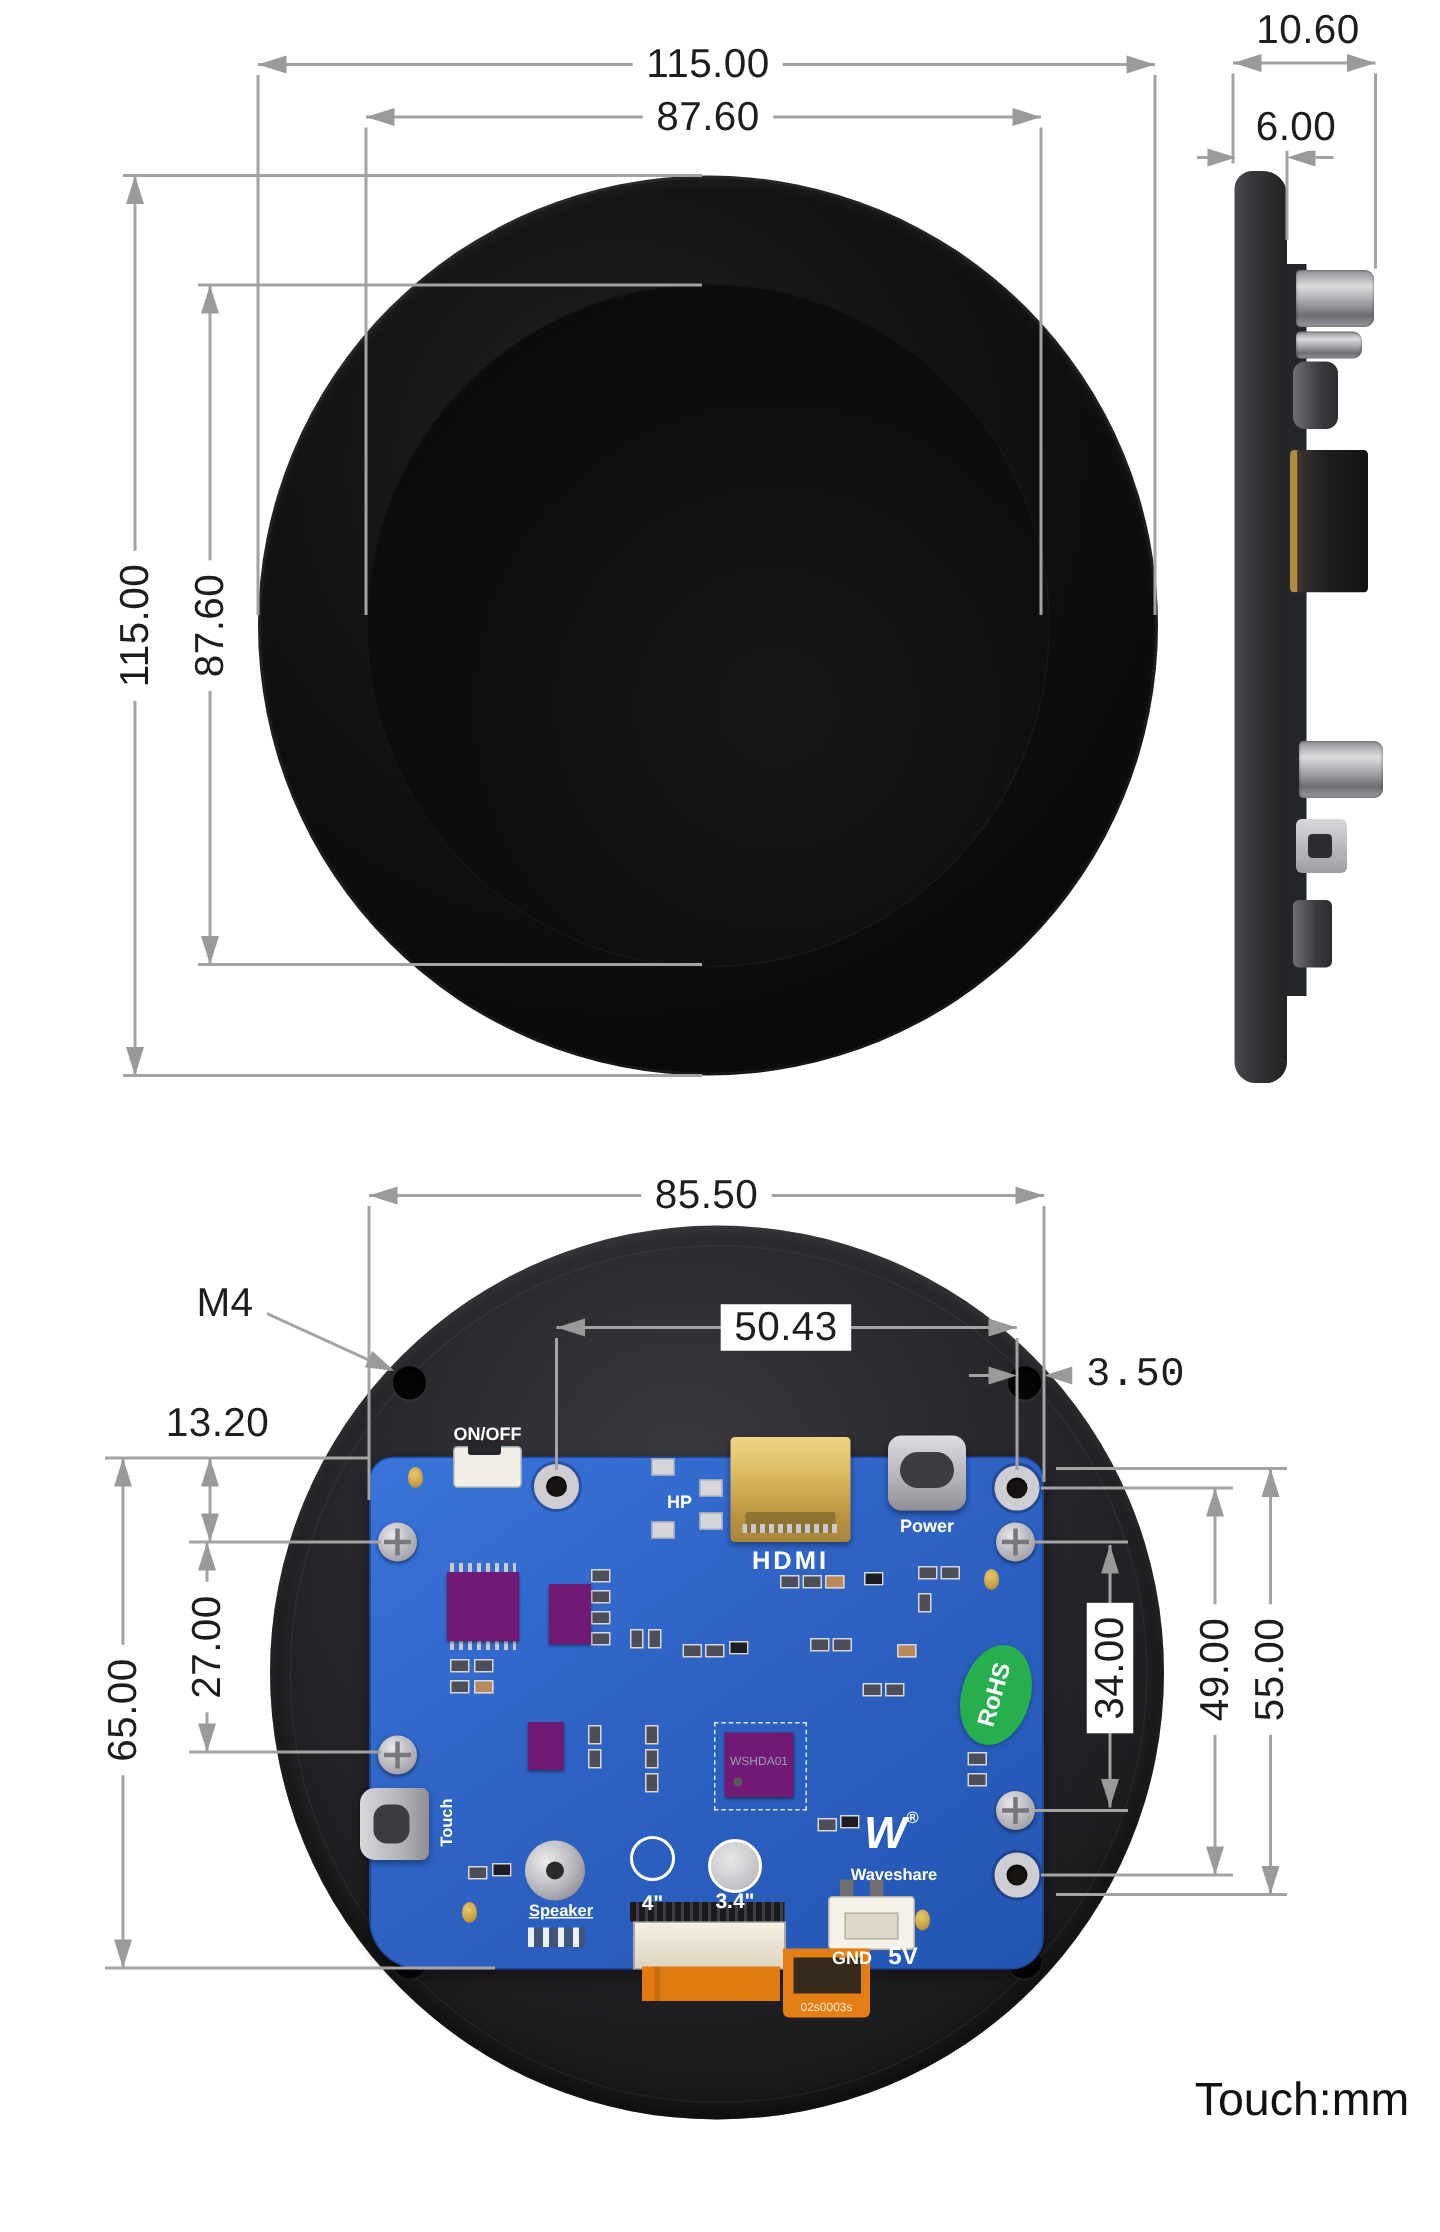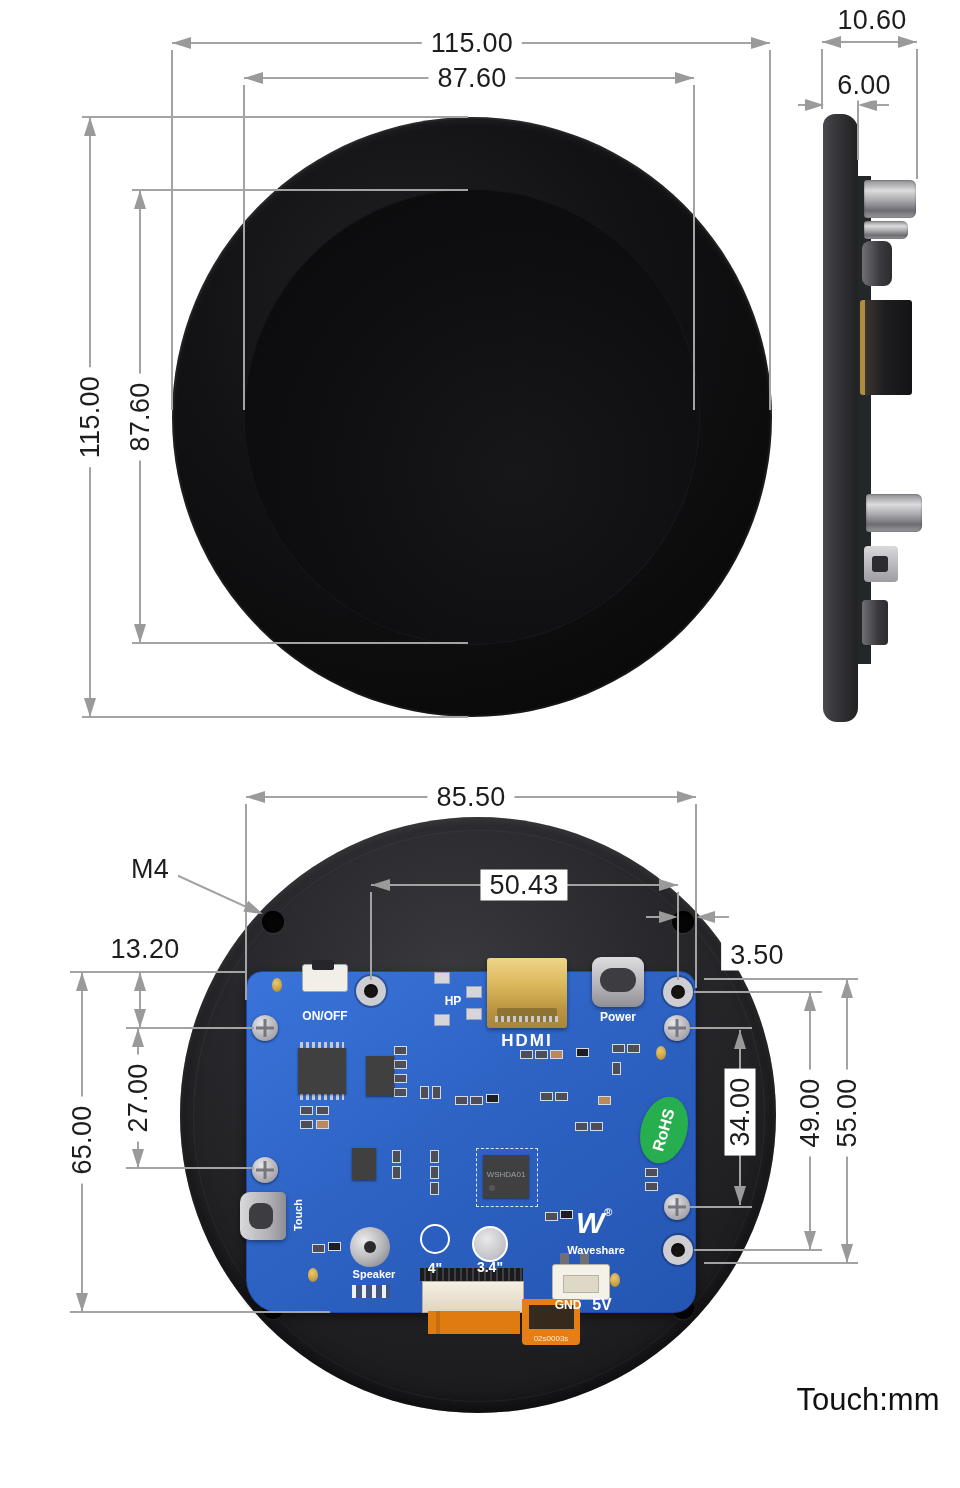--- a/index.html
+++ b/index.html
@@ -58,21 +58,21 @@
   .screw::after{width:3px;height:18px;transform:translate(-50%,-50%);}
   .silk{position:absolute;color:#fff;font-weight:bold;font-size:12px;transform:translate(-50%,-50%);
         white-space:nowrap;z-index:12;}
   .silk.vert{writing-mode:vertical-rl;transform:translate(-50%,-50%) rotate(180deg);}
   .smd{position:absolute;width:11px;height:7px;background:#4e4e58;border:1px solid #d3d9e6;z-index:8;}
   .smd.v{width:7px;height:11px;}
   .smd.tan{background:#b9895a;}
   .smd.blk{background:#1e1e22;}
   .gpad{position:absolute;width:10px;height:14px;border-radius:50%;z-index:8;
     background:radial-gradient(circle at 40% 35%, #e8c96e, #c49a3a 70%, #8a6d2c 100%);}
-  .ic{position:absolute;background:#404040;z-index:9;box-shadow:0 1px 2px rgba(0,0,0,.5);text-decoration:underline;}
+  .ic{position:absolute;background:#701a75;z-index:9;box-shadow:0 1px 2px rgba(0,0,0,.5);text-decoration:underline;}
   .pins-h{position:absolute;height:6px;z-index:8;
     background:repeating-linear-gradient(90deg,#c9c9ce 0 3px,rgba(0,0,0,0) 3px 6px);}
   .pad{position:absolute;width:14px;height:10px;background:#d6d6da;border:1px solid #9aa4c0;z-index:8;}
 </style>
 </head>
 <body>
 
 <div id="canvas">
 
   <div class="disc-outer"></div>
@@ -107,21 +107,21 @@
   <div class="ring" style="left:356px;top:976px;"></div>
   <div class="ring" style="left:663px;top:977px;"></div>
   <div class="ring" style="left:663px;top:1235px;"></div>
   <div class="screw" style="left:252px;top:1015px;"></div>
   <div class="screw" style="left:252px;top:1157px;"></div>
   <div class="screw" style="left:664px;top:1015px;"></div>
   <div class="screw" style="left:664px;top:1194px;"></div>
 
   <div class="abs" style="left:302px;top:964px;width:44px;height:26px;background:#f1efe8;border:1px solid #9aa;border-radius:3px;z-index:9;"></div>
   <div class="abs" style="left:312px;top:960px;width:22px;height:10px;background:#26262a;border-radius:2px;z-index:10;"></div>
-  <div class="silk" style="left:325px;top:1016px;">ON/OFF</div>
+  <div class="silk" style="left:325px;top:956px;">ON/OFF</div>
 
   <div class="pad" style="left:434px;top:972px;"></div>
   <div class="pad" style="left:434px;top:1014px;"></div>
   <div class="pad" style="left:466px;top:986px;"></div>
   <div class="pad" style="left:466px;top:1008px;"></div>
   <div class="silk" style="left:453px;top:1001px;">HP</div>
 
   <div class="abs" style="left:487px;top:958px;width:80px;height:70px;z-index:9;border-radius:3px;
        background:linear-gradient(180deg,#efd587 0%,#d9b65a 40%,#bb9340 75%,#a8853a 100%);box-shadow:0 2px 4px rgba(0,0,0,.4);">
     <div class="abs" style="left:10px;top:50px;width:60px;height:14px;background:#8f7330;border-radius:2px;"></div>
@@ -158,21 +158,21 @@
   <div class="abs" style="left:240px;top:1192px;width:46px;height:48px;z-index:9;border-radius:10px 5px 5px 10px;
        background:linear-gradient(90deg,#d9d9dc 0%,#b2b2b7 60%,#8e8e94 100%);box-shadow:0 2px 4px rgba(0,0,0,.4);">
     <div class="abs" style="left:9px;top:11px;width:24px;height:26px;background:#3c3c41;border-radius:9px;"></div>
   </div>
   <div class="silk vert" style="left:298px;top:1215px;font-size:11px;">Touch</div>
 
   <div class="abs" style="left:350px;top:1227px;width:40px;height:40px;border-radius:50%;z-index:9;
        background:radial-gradient(circle at 35% 35%, #ececee 0%, #b9b9bd 50%, #77777c 100%);">
     <div class="abs" style="left:14px;top:14px;width:12px;height:12px;border-radius:50%;background:#2b2b2e;"></div>
   </div>
-  <div class="silk" style="left:374px;top:1274px;font-size:11px;">Speaker</div>
+  <div class="silk" style="left:374px;top:1274px;font-size:11px;text-decoration:underline;">Speaker</div>
   <div class="abs" style="left:352px;top:1285px;width:38px;height:13px;z-index:8;
        background:repeating-linear-gradient(90deg,#eceff5 0 4px,#40557e 4px 10px);"></div>
 
   <div class="abs" style="left:420px;top:1224px;width:26px;height:26px;border:2px solid #fff;border-radius:50%;z-index:8;"></div>
   <div class="silk" style="left:435px;top:1268px;font-size:14px;">4"</div>
   <div class="abs" style="left:472px;top:1226px;width:32px;height:32px;border-radius:50%;z-index:8;border:2px solid #fff;
        background:radial-gradient(circle at 40% 35%, #e8e8ea, #c2c2c6 70%, #9d9da2);"></div>
   <div class="silk" style="left:490px;top:1267px;font-size:14px;">3.4"</div>
 
   <div class="abs" style="left:560px;top:1253px;width:9px;height:14px;background:#6f6f74;z-index:8;"></div>
@@ -293,21 +293,21 @@
     <div class="arr al" style="left:371px;top:879px;"></div>
     <div class="arr ar" style="left:659px;top:879px;"></div>
     <div class="dlabel" style="left:524px;top:885px;">50.43</div>
     <div class="line" style="left:370px;top:892px;width:2px;height:88px;"></div>
     <div class="line" style="left:677px;top:892px;width:2px;height:88px;"></div>
 
     <div class="line" style="left:646px;top:916px;width:14px;height:2px;"></div>
     <div class="arr ar" style="left:659px;top:911px;"></div>
     <div class="arr al" style="left:696px;top:911px;"></div>
     <div class="line" style="left:715px;top:916px;width:14px;height:2px;"></div>
-    <div class="dlabel" style="left:757px;top:955px;">3.50</div>
+    <div class="dlabel" style="left:757px;top:917px;font-family:Liberation Mono, monospace;">3.50</div>
 
     <div class="dlabel" style="left:150px;top:869px;">M4</div>
     <div class="line" style="left:172px;top:872px;width:97px;height:2px;transform:rotate(24.5deg);transform-origin:0 50%;"></div>
     <div class="arr ar" style="left:244px;top:908px;transform:rotate(24.5deg);transform-origin:100% 50%;"></div>
 
     <div class="dlabel" style="left:145px;top:949px;">13.20</div>
     <div class="line" style="left:139px;top:972px;width:2px;height:56px;"></div>
     <div class="arr au" style="left:134px;top:972px;"></div>
     <div class="arr ad" style="left:134px;top:1009px;"></div>
 

